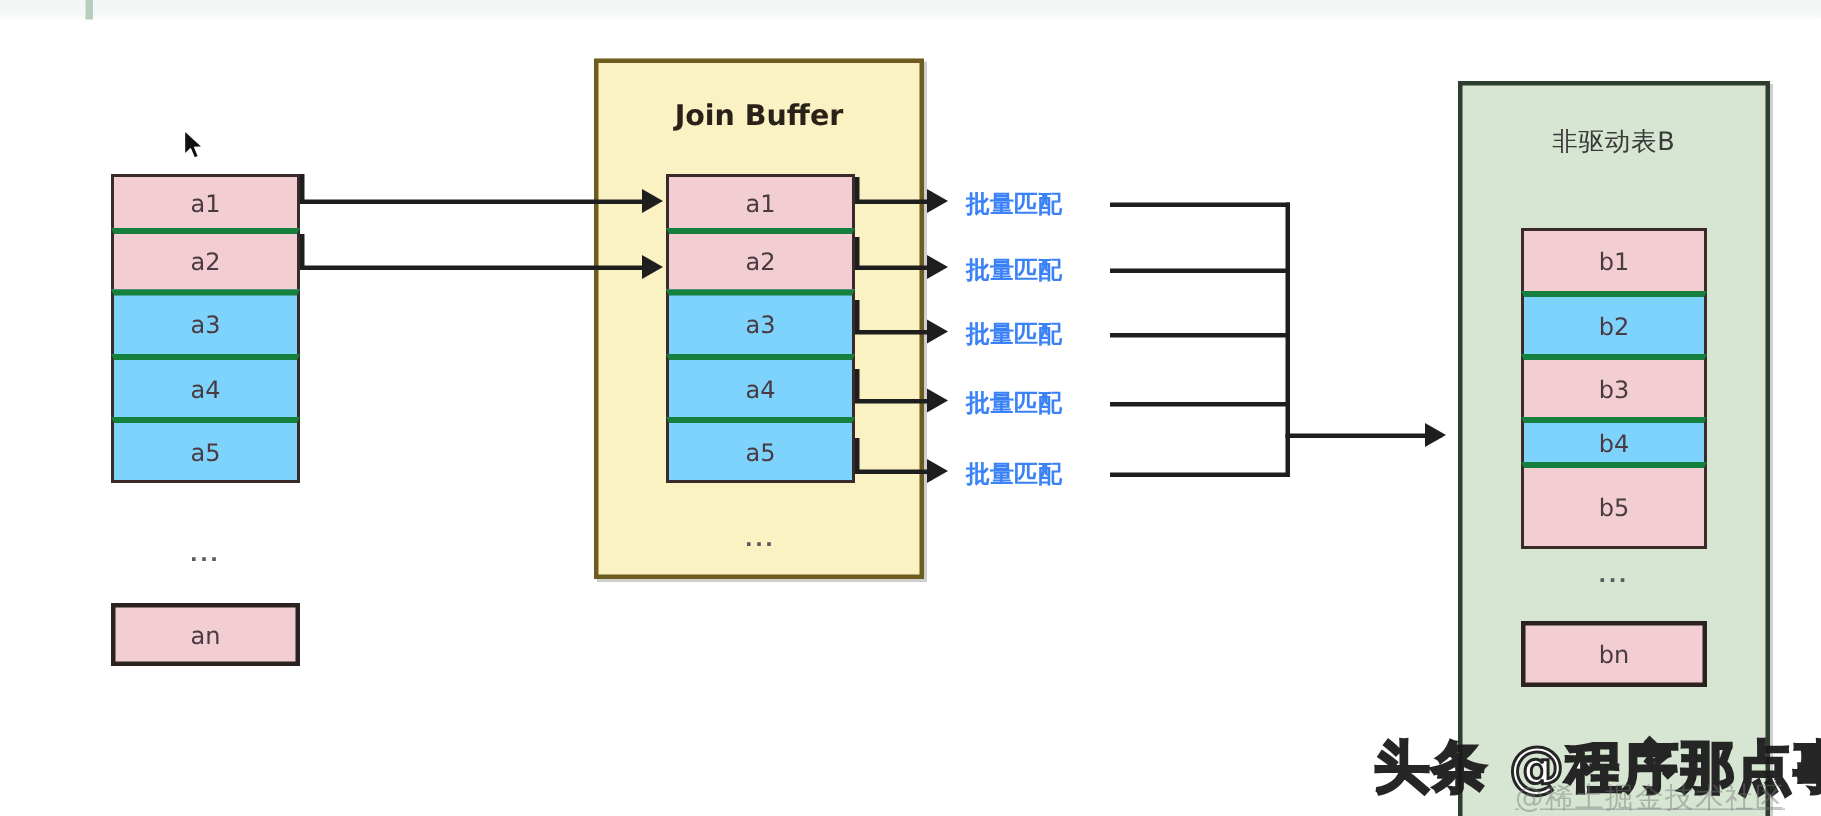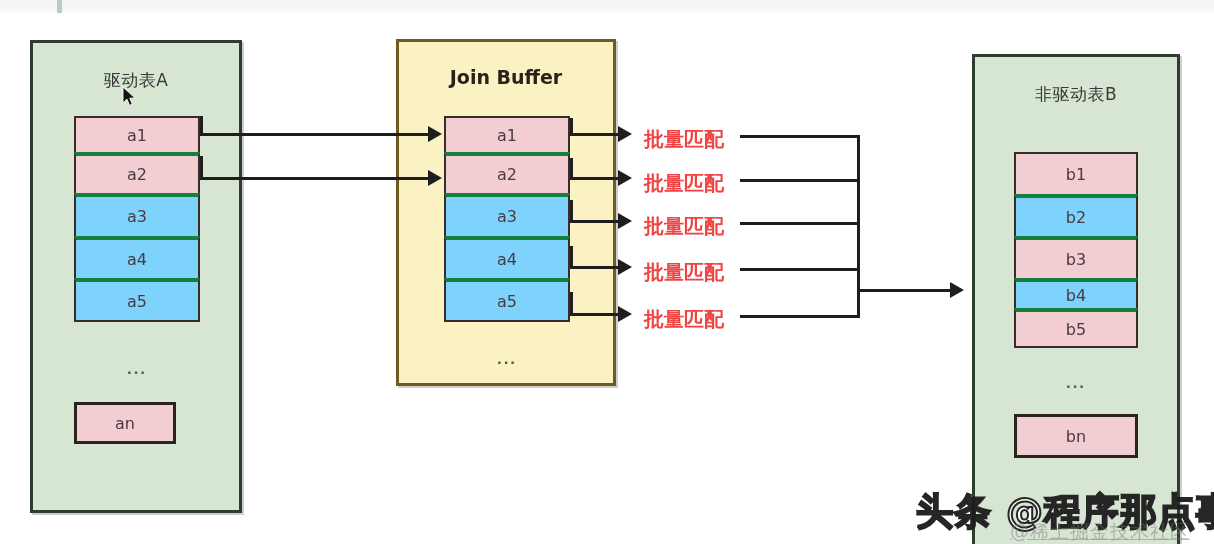--- a/index.html
+++ b/index.html
@@ -69,21 +69,21 @@
   .vline{position:absolute;background:#1e1e1e;width:3px;}
   .arrowhead{
     position:absolute;width:0;height:0;
     border-top:8px solid transparent;
     border-bottom:8px solid transparent;
     border-left:14px solid #1e1e1e;
   }
 
   .match-label{
     position:absolute;
-    font-size:20px;font-weight:bold;color:#ef4444;
+    font-size:16px;font-weight:bold;color:#3b82f6;
     font-family:"DejaVu Sans","Liberation Sans",sans-serif;
     white-space:nowrap;letter-spacing:0;
   }
 
   
   .cursor{position:absolute;width:16px;height:22px;}
 
   
   .wm-main{
     position:absolute;white-space:nowrap;
@@ -104,35 +104,32 @@
 </style>
 </head>
 <body>
 
 <div class="canvas">
 
   <div class="top-band">
     <div class="top-band-tick"></div>
   </div>
 
-  <div class="panel green" style="left:30px;top:40px;width:212px;height:473px;">
-    <div class="panel-title" style="top:26px;">驱动表A</div>
-  </div>
 
   <div class="cellstack" style="left:74px;top:116px;width:126px;">
     <div class="cell" style="height:38px;">a1</div>
     <div class="cell" style="height:43px;">a2</div>
     <div class="cell alt" style="height:45px;">a3</div>
     <div class="cell alt" style="height:44px;">a4</div>
     <div class="cell alt" style="height:44px;">a5</div>
   </div>
 
   <div class="ellipsis" style="left:74px;top:360px;width:126px;">...</div>
 
-  <div class="solo-cell" style="left:74px;top:402px;width:102px;height:42px;">an</div>
+  <div class="solo-cell" style="left:74px;top:402px;width:126px;height:42px;">an</div>
 
   <div class="panel yellow" style="left:396px;top:39px;width:220px;height:347px;">
     <div class="panel-title bold" style="top:24px;">Join Buffer</div>
   </div>
 
   <div class="cellstack" style="left:444px;top:116px;width:126px;">
     <div class="cell" style="height:38px;">a1</div>
     <div class="cell" style="height:43px;">a2</div>
     <div class="cell alt" style="height:45px;">a3</div>
     <div class="cell alt" style="height:44px;">a4</div>
@@ -143,21 +140,21 @@
 
   <div class="panel green" style="left:972px;top:54px;width:208px;height:505px;">
     <div class="panel-title" style="top:26px;">非驱动表B</div>
   </div>
 
   <div class="cellstack" style="left:1014px;top:128px;width:124px;">
     <div class="cell" style="height:44px;margin-top:24px;">b1</div>
     <div class="cell alt" style="height:44px;">b2</div>
     <div class="cell" style="height:44px;text-align:right;">b3</div>
     <div class="cell alt" style="height:32px;">b4</div>
-    <div class="cell" style="height:40px;">b5</div>
+    <div class="cell" style="height:58px;">b5</div>
   </div>
 
   <div class="ellipsis" style="left:1014px;top:374px;width:124px;">...</div>
 
   <div class="solo-cell" style="left:1014px;top:414px;width:124px;height:44px;">bn</div>
 
   <div class="hline" style="left:200px;top:133px;width:234px;"></div>
   <div class="arrowhead" style="left:428px;top:126px;"></div>
 
   <div class="hline" style="left:200px;top:177px;width:234px;"></div>

